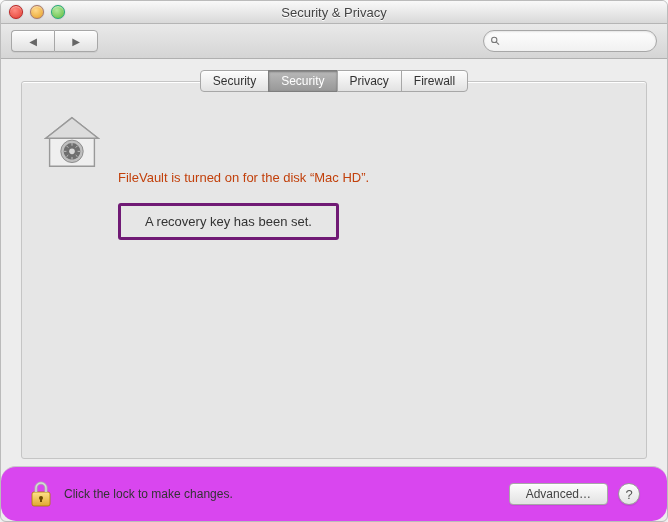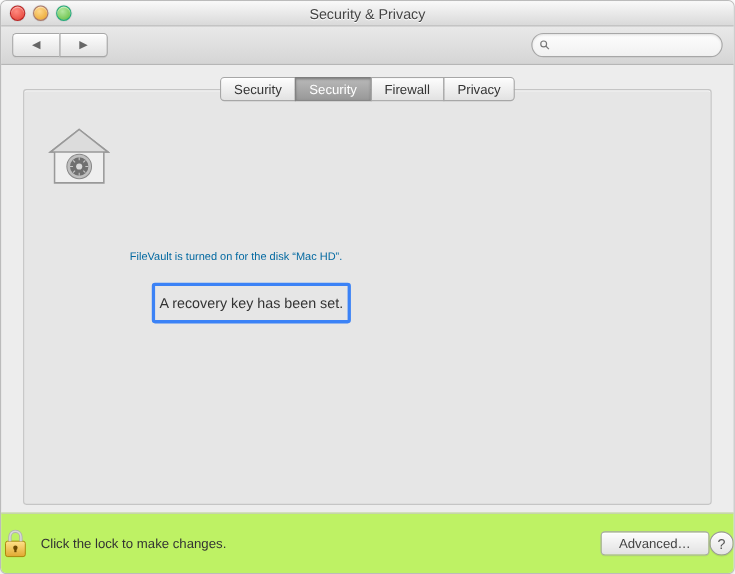--- a/index.html
+++ b/index.html
@@ -167,49 +167,49 @@
   .turnoff {
     width: 160px;
   }
   .btn.disabled {
     color:#9c9c9c;
     text-shadow:0 1px 0 #fff;
   }
 
   .status {
     margin-left: 76px;
-    margin-top: 58px;
-    font-size: 10px;
-    color:#0369a1;
+    font-size: 13px;
+    color:#c2410c;
   }
   .highlight {
     display: inline-block;
-    margin-left: 96px;
+    margin-left: 76px;
     margin-top: 18px;
-    padding: 8px 4px;
-    border: 3px solid #3b82f6;
+    padding: 8px 24px;
+    border: 3px solid #701a75;
     border-radius: 3px;
     font-size: 13px;
   }
 
   
   .footer {
     position: absolute;
     left: 0; right: 0; bottom: 0;
     height: 54px;
-    background: #bef264;
+    background: #d946ef;
     border-top: 1px solid #c9c9c9;
     display: flex;
     align-items: center;
-    padding: 0 0;
+    padding: 0 27px;
     gap: 10px;
+    border-radius: 15px;
   }
   .lockicon { width: 26px; height: 30px; }
   .footer-text { font-size: 12px; color:#333; }
-  .footer-right { margin-left:auto; display:flex; align-items:center; }
+  .footer-right { margin-left:auto; display:flex; align-items:center; gap:10px;}
   .help {
     width:20px; height:20px; border-radius:50%;
     border:1px solid #9a9a9a;
     background: linear-gradient(#fdfdfd,#e4e4e4);
     display:flex;align-items:center;justify-content:center;
     font-size:13px;color:#555;
     box-shadow: inset 0 1px 0 #fff, 0 1px 1px rgba(0,0,0,0.1);
   }
 </style>
 </head>
@@ -241,22 +241,22 @@
           <line x1="12" y1="12" x2="17" y2="17" stroke="#777" stroke-width="2"></line>
         </svg>
       <input type="text" placeholder="" style="">
     </div>
   </div>
 
   <div class="tabbar">
     <div class="tabs">
       <div class="tab">Security</div>
       <div class="tab active">Security</div>
+      <div class="tab">Privacy</div>
       <div class="tab">Firewall</div>
-      <div class="tab">Privacy</div>
     </div>
   </div>
 
   <div class="content">
     <div class="inner">
       <div class="row1">
         <svg class="house" viewBox="0 0 64 60">
           <polygon points="32,4 60,26 56,26 56,56 8,56 8,26 4,26" fill="#efefef" stroke="#999" stroke-width="1.5"></polygon>
           <polygon points="32,4 60,26 4,26" fill="#dcdcdc" stroke="#999" stroke-width="1.5"></polygon>
           <circle cx="32" cy="40" r="12" fill="#bfbfbf" stroke="#888" stroke-width="1"></circle>

